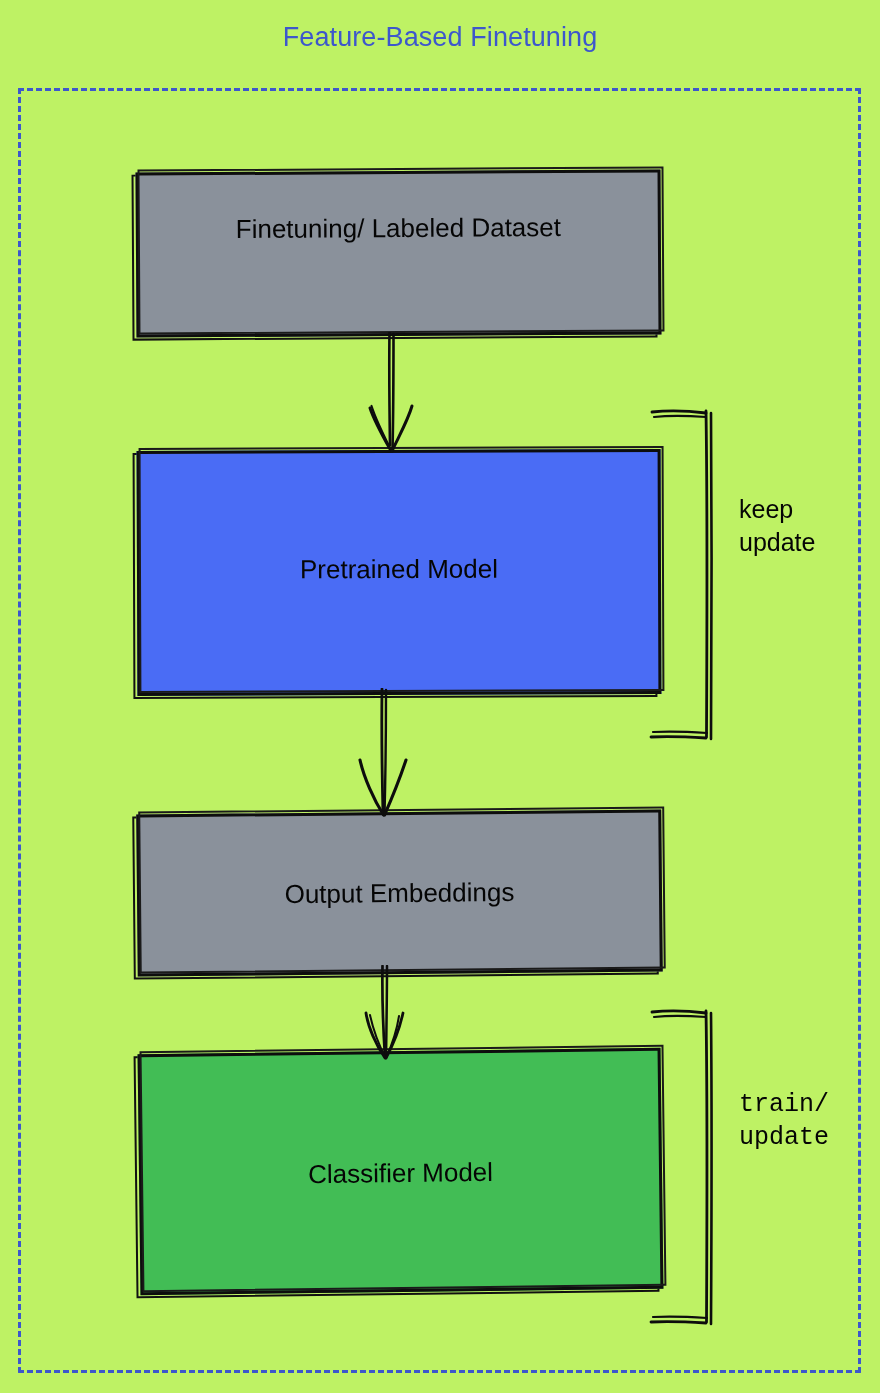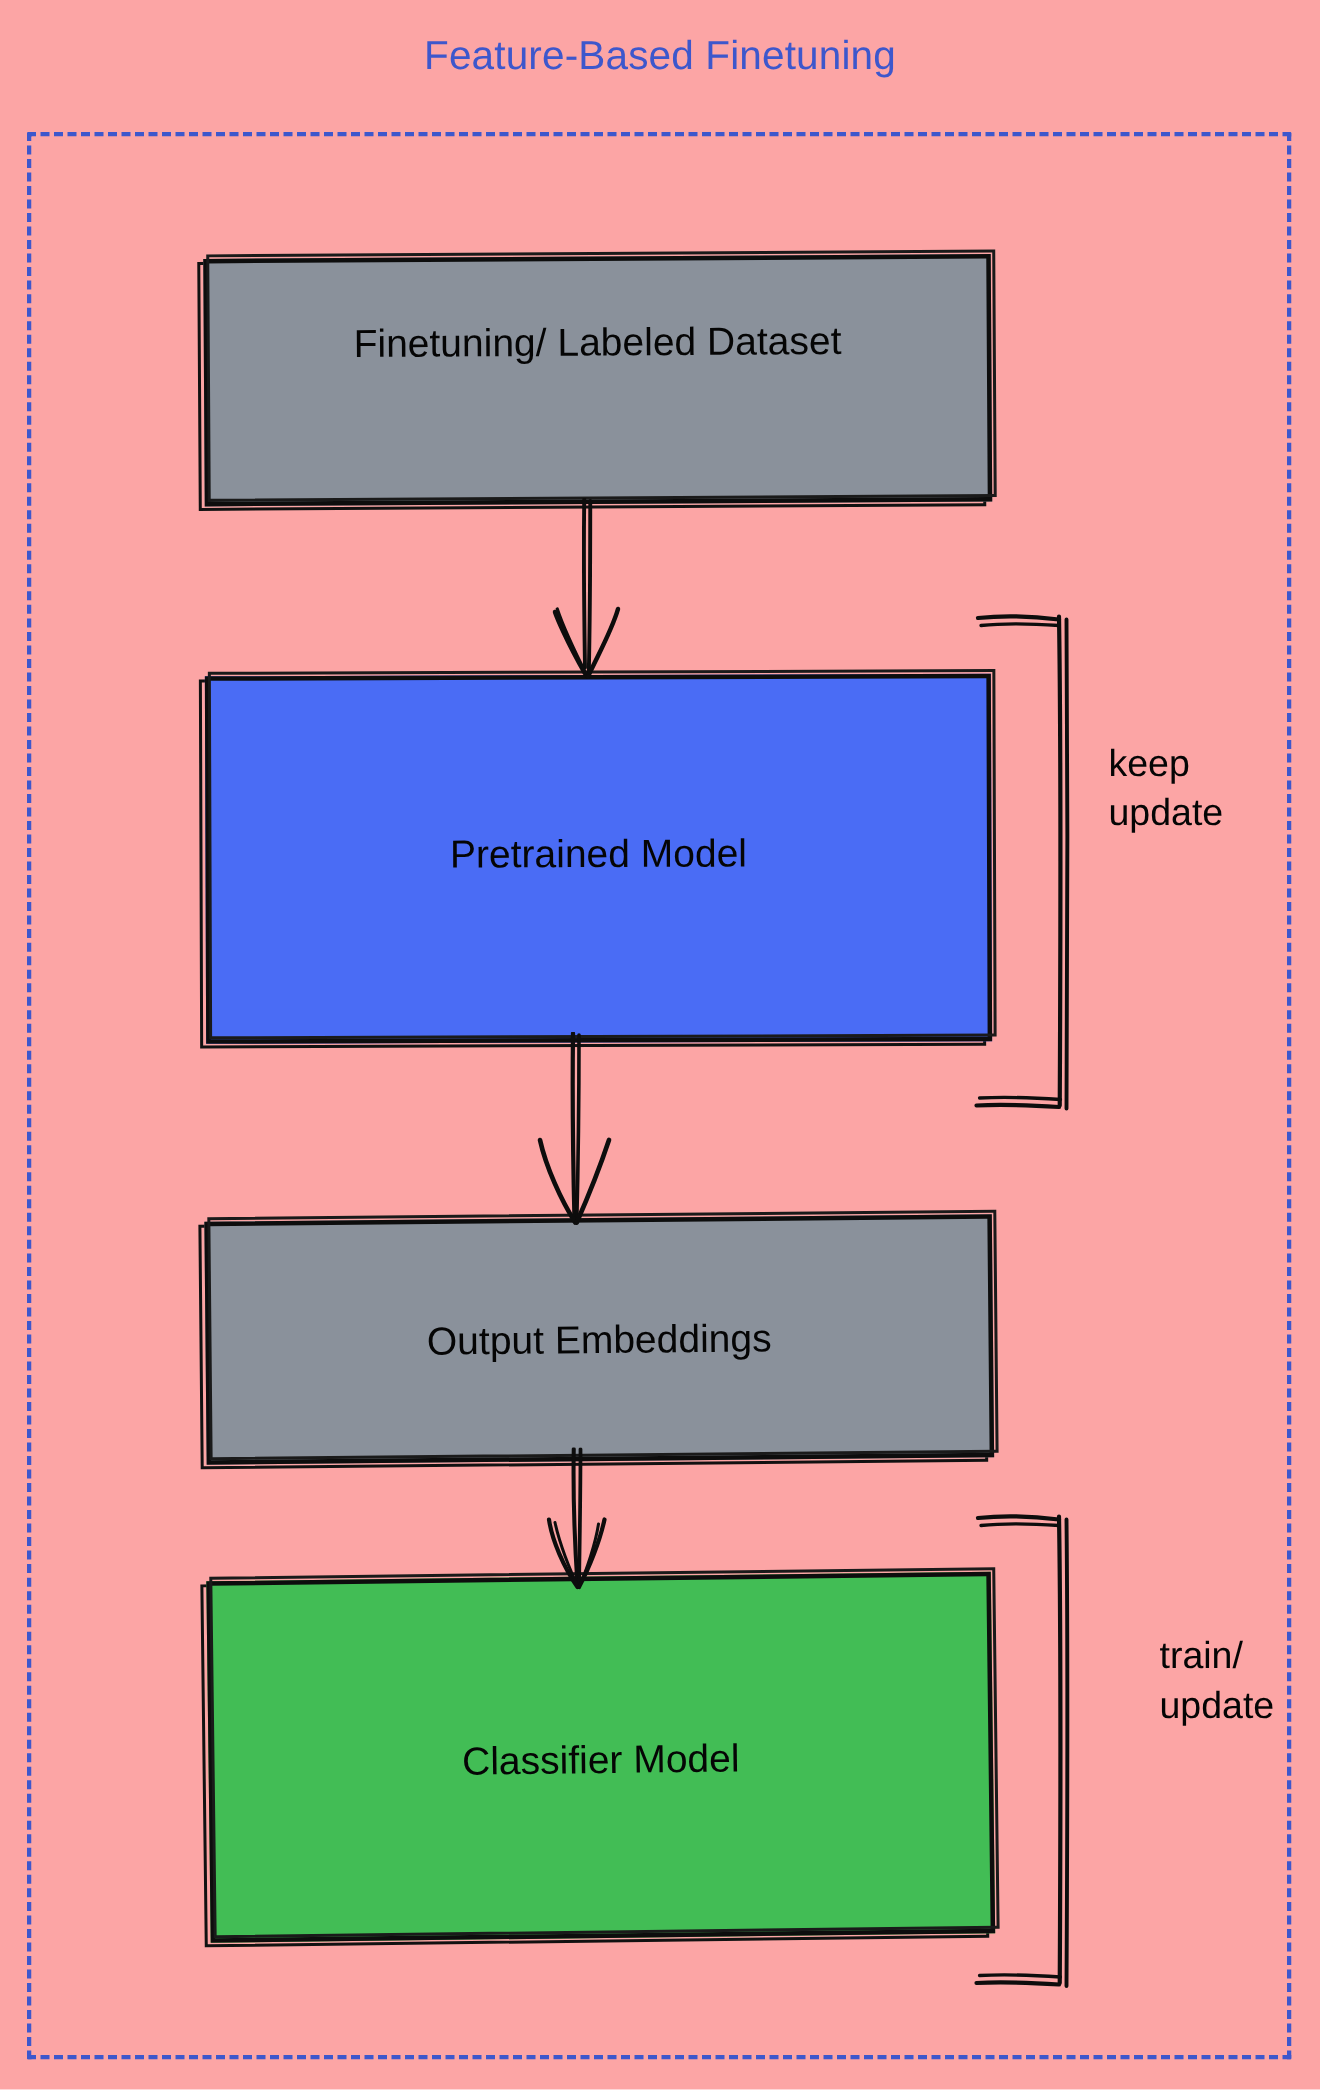--- a/index.html
+++ b/index.html
@@ -9,21 +9,21 @@
     background: #ffffff;
   }
   body {
     font-family: "Liberation Sans", sans-serif;
     -webkit-font-smoothing: antialiased;
   }
   #canvas {
     position: relative;
     width: 880px;
     height: 1393px;
-    background: #fca5a5;
+    background: #bef264;
     overflow: hidden;
   }
   
   #diagram-title {
     position: absolute;
     left: 0;
     top: 22px;
     width: 880px;
     text-align: center;
     font-size: 27px;
@@ -132,21 +132,21 @@
 
   .side-note {
     position: absolute;
     color: #050505;
     font-size: 25px;
     line-height: 1.32;
     white-space: pre-line;
     z-index: 3;
   }
   #note-frozen { left: 739px; top: 493px; }
-  #note-train  { left: 773px; top: 1088px; }
+  #note-train  { left: 739px; top: 1088px; font-family: Liberation Mono, monospace; }
 </style>
 </head>
 <body>
 
 <div id="canvas">
 
   <div id="diagram-title">Feature-Based Finetuning</div>
 
   <div id="outer-frame"></div>
 

